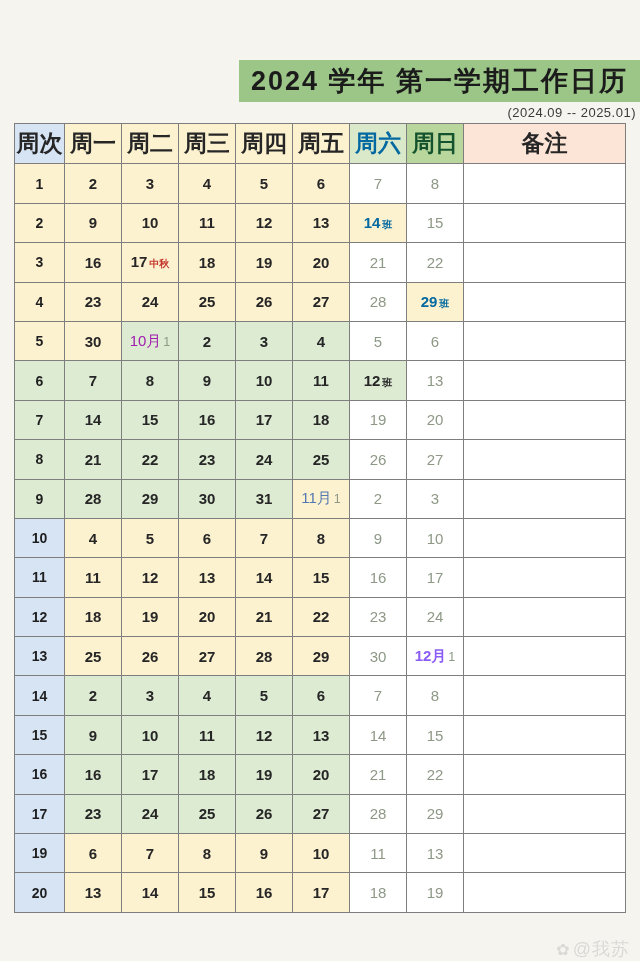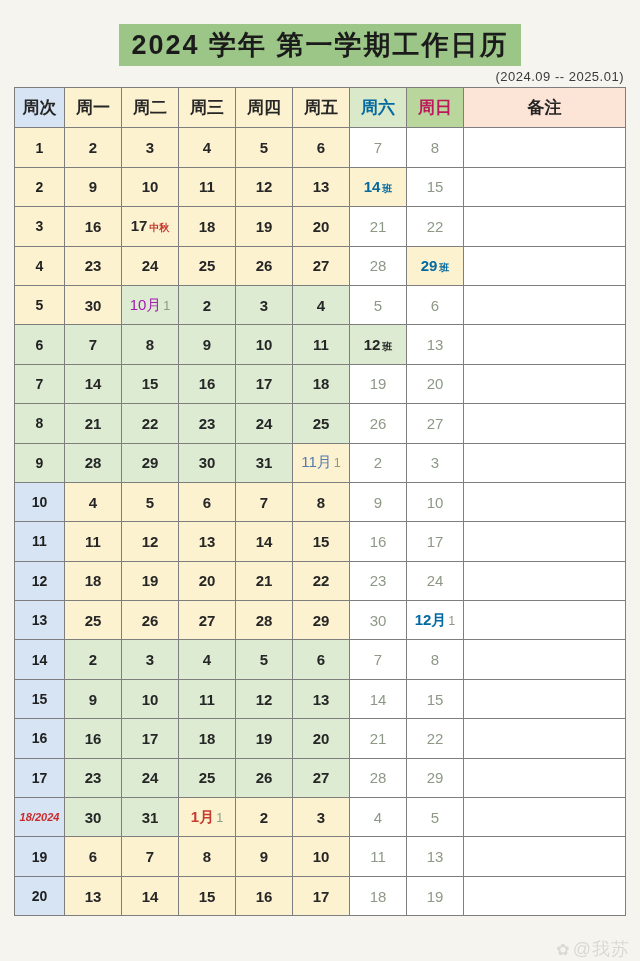--- a/index.html
+++ b/index.html
@@ -2,61 +2,61 @@
 <html style="--titleGreen: #9cc687; --yellow: #fdf2d0; --green: #dcebd2; --blue: #d6e4f4; --pink: #fce4d6; --greenLight: #d9e9ca; --greenDeep: #b9d79c;"><head>
 <meta charset="utf-8">
 <style>
   html,body{margin:0;padding:0}
   body{
     width:640px;height:961px;
     background:#f6f4ee;
     font-family:"Liberation Sans","DejaVu Sans",sans-serif;
     position:relative;overflow:hidden;
   }
-  .title-wrap{text-align:center;padding-top:24px}
+  .title-wrap{text-align:right;padding-top:60px}
   .title{
     display:inline-block;
     background:var(--titleGreen,#9cc687);
     color:#1b1b1b;font-size:27px;font-weight:700;
     letter-spacing:2px;padding:5px 12px;line-height:1.2;
   }
   .subtitle{
-    text-align:right;padding-right:16px;margin-top:3px;margin-bottom:3px;
+    text-align:right;padding-right:4px;margin-top:3px;margin-bottom:3px;
     font-size:13px;color:#3a3a3a;letter-spacing:.5px;
   }
   table{
     border-collapse:collapse;table-layout:fixed;
     margin-left:14px;width:611px;
     background:#fff;
   }
   th,td{
     border:1px solid #7e7e7e;
     text-align:center;vertical-align:middle;
     padding:0;overflow:hidden;white-space:nowrap;
   }
-  thead th{height:39px;font-size:17px;font-weight:700;color:#1d1d1d}
+  thead th{height:39px;font-size:23px;font-weight:700;color:#1d1d1d}
   tr.banner-row td{height:39px}
   tr.week-row td{height:38.4px}
   
   .bg-y{background:var(--yellow,#fdf2d0)}
   .bg-g{background:var(--green,#dcebd2)}
   .bg-w{background:#ffffff}
   .bg-b{background:var(--blue,#d6e4f4)}
   .bg-p{background:var(--pink,#fce4d6)}
   .bg-gl{background:var(--greenLight,#d9e9ca)}
   .bg-gd{background:var(--greenDeep,#b9d79c)}
   
   .c-bk{color:#262626;font-weight:700}
   .c-wk{color:#8d9886;font-weight:400}
   .c-grn{color:#0369a1;font-weight:700}
-  .c-dgrn{color:#be185d;font-weight:700}
+  .c-dgrn{color:#14532d;font-weight:700}
   .c-red{color:#c43b2e;font-weight:700}
   .c-gold{color:#a21caf;font-weight:400}
   .c-blu{color:#5379b0;font-weight:400}
-  .c-brn{color:#0369a1;font-weight:700}
+  .c-brn{color:#8b5cf6;font-weight:700}
   .day-cell{font-size:15px}
   .num-cell{font-size:14px;font-weight:700;color:#1f1f1f}
   .num-red{color:#cc2a2a;font-size:11px;font-weight:700;font-style:italic;letter-spacing:0}
   .sm{font-size:10px;margin-left:2px}
   .md{font-size:12.5px;margin-left:2px}
   .banner-cell{position:relative}
   .banner-note{
     position:absolute;left:90px;top:50%;transform:translateY(-50%);
     font-size:14px;font-weight:700;color:#232323;letter-spacing:4px;
   }
@@ -288,31 +288,20 @@
         <td class="bg-g day-cell"><span class="c-bk">23</span></td>
         <td class="bg-g day-cell"><span class="c-bk">24</span></td>
         <td class="bg-g day-cell"><span class="c-bk">25</span></td>
         <td class="bg-g day-cell"><span class="c-bk">26</span></td>
         <td class="bg-g day-cell"><span class="c-bk">27</span></td>
         <td class="bg-w day-cell"><span class="c-wk">28</span></td>
         <td class="bg-w day-cell"><span class="c-wk">29</span></td>
         <td class="bg-w"></td>
       </tr>
       <tr class="week-row">
-        <td class="bg-b num-cell num-red">18/2024</td>
-        <td class="bg-g day-cell"><span class="c-bk">30</span></td>
-        <td class="bg-g day-cell"><span class="c-bk">31</span></td>
-        <td class="bg-y day-cell"><span class="c-red">1月</span><span class="c-wk md">1</span></td>
-        <td class="bg-y day-cell"><span class="c-bk">2</span></td>
-        <td class="bg-y day-cell"><span class="c-bk">3</span></td>
-        <td class="bg-w day-cell"><span class="c-wk">4</span></td>
-        <td class="bg-w day-cell"><span class="c-wk">5</span></td>
-        <td class="bg-w"></td>
-      </tr>
-      <tr class="week-row">
         <td class="bg-b num-cell">19</td>
         <td class="bg-y day-cell"><span class="c-bk">6</span></td>
         <td class="bg-y day-cell"><span class="c-bk">7</span></td>
         <td class="bg-y day-cell"><span class="c-bk">8</span></td>
         <td class="bg-y day-cell"><span class="c-bk">9</span></td>
         <td class="bg-y day-cell"><span class="c-bk">10</span></td>
         <td class="bg-w day-cell"><span class="c-wk">11</span></td>
         <td class="bg-w day-cell"><span class="c-wk">13</span></td>
         <td class="bg-w"></td>
       </tr>

